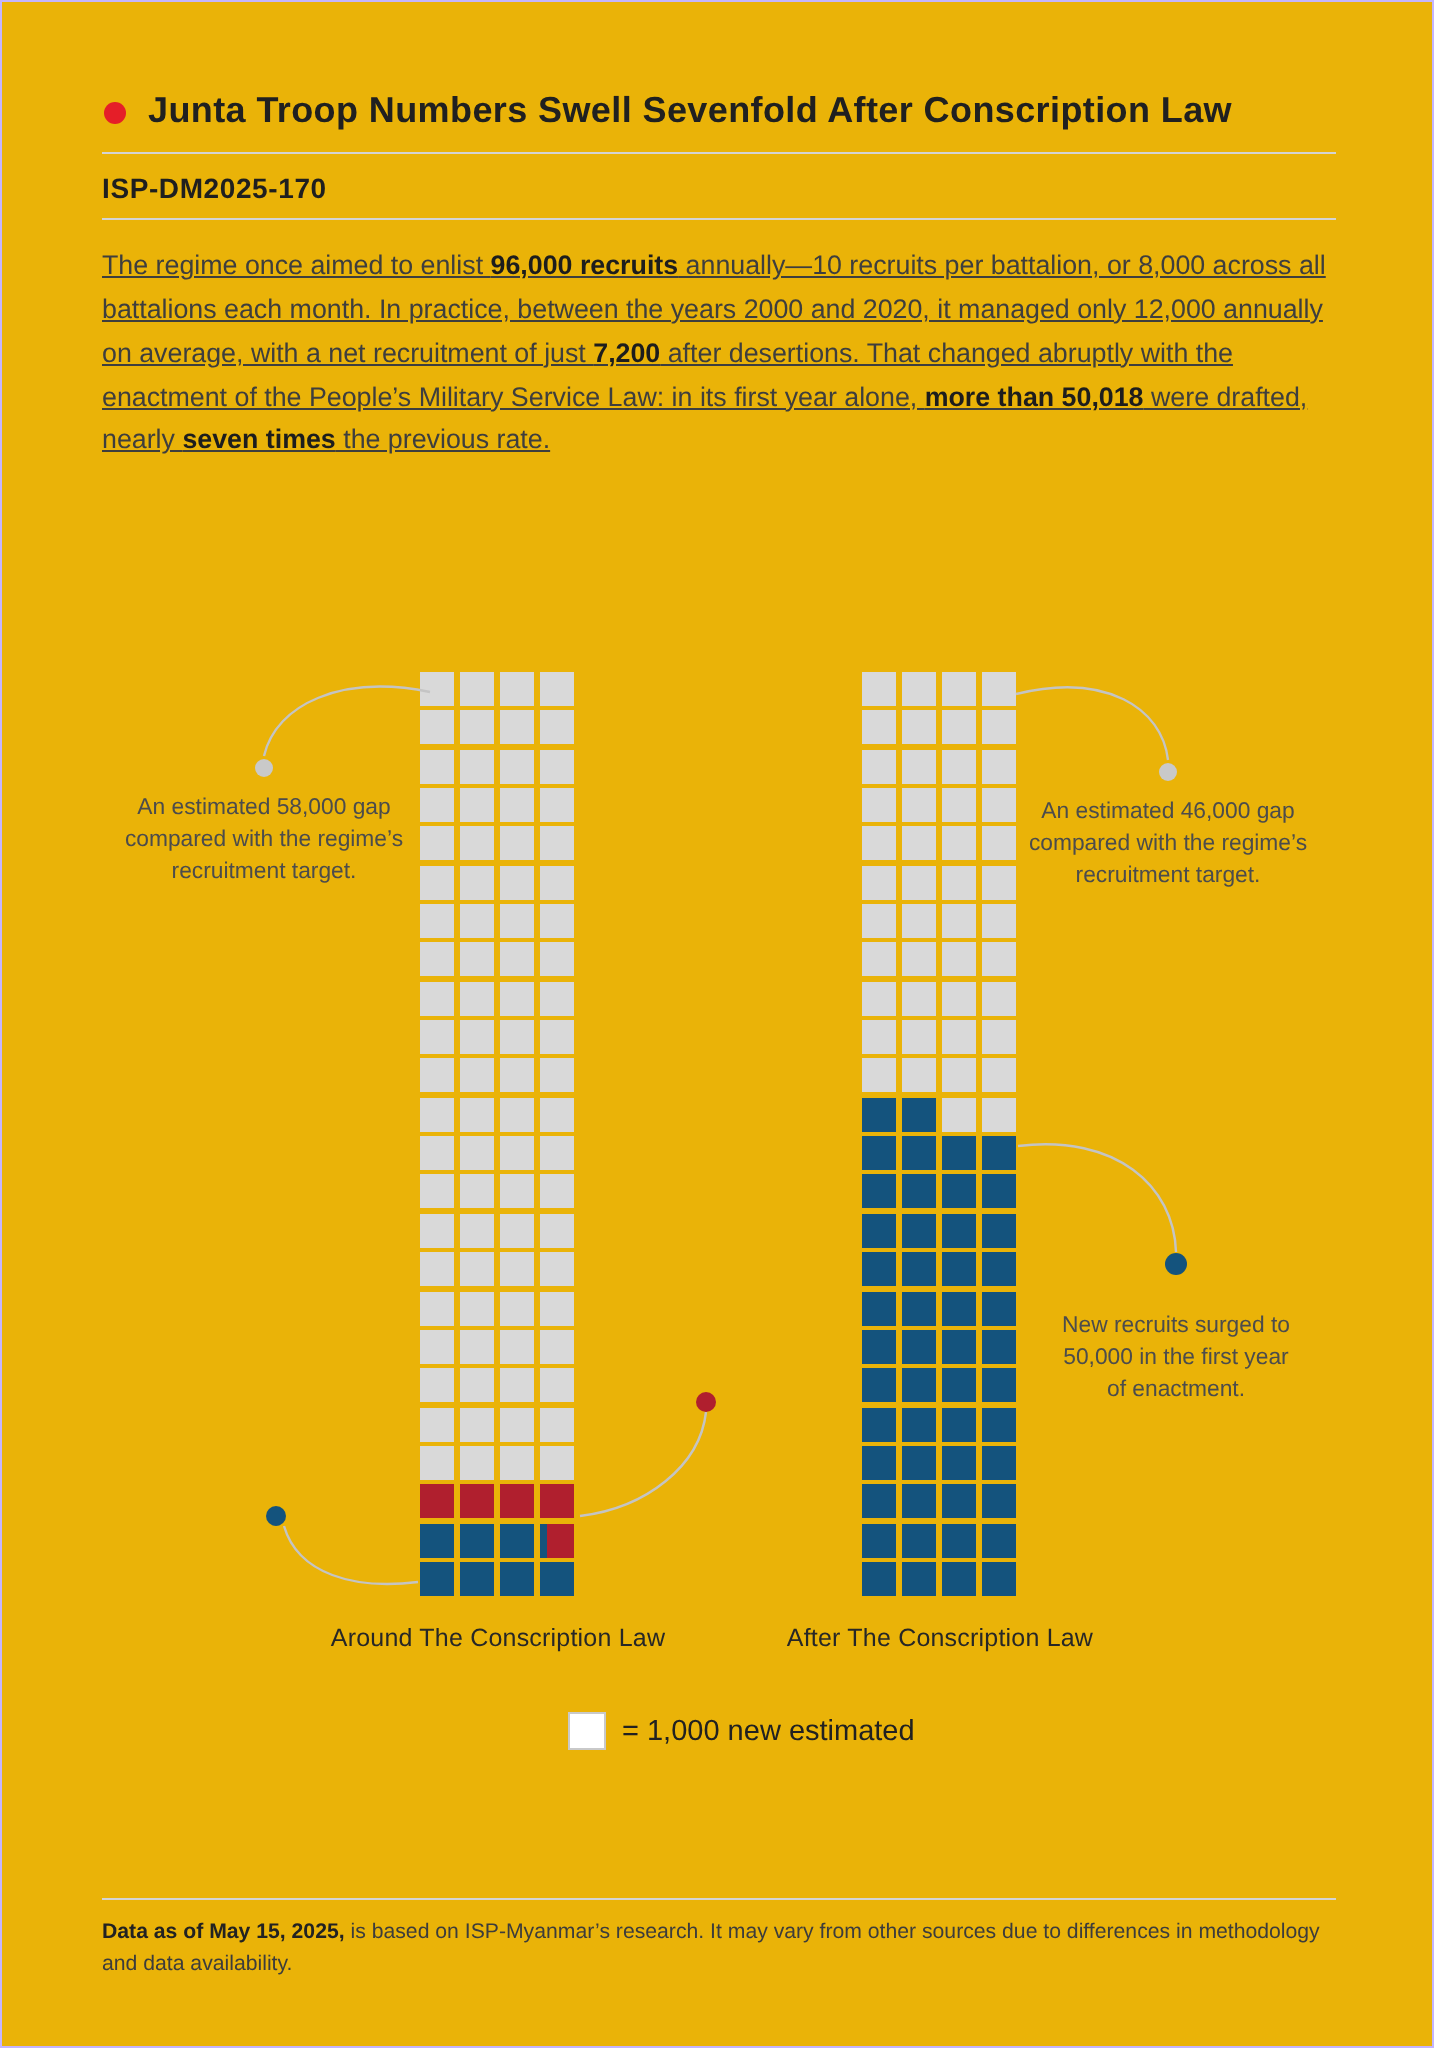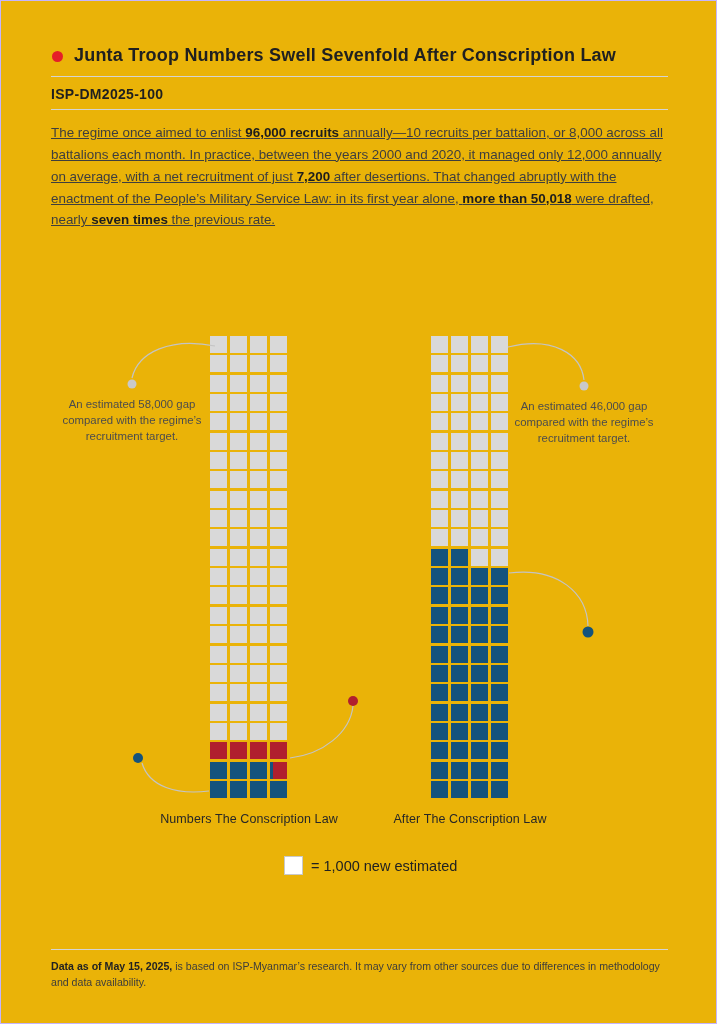--- a/index.html
+++ b/index.html
@@ -33,21 +33,21 @@
   .txt{z-index:10;}
 </style>
 </head>
 <body>
 
 <div class="page">
 
   <div class="abs bullet txt" style="left:51px;top:50px;"></div>
   <div class="abs title txt" style="left:73px;top:44px;">Junta Troop Numbers Swell Sevenfold After Conscription Law</div>
   <div class="abs rule" style="left:50px;top:75px;width:617px;"></div>
-  <div class="abs report-code txt" style="left:50px;top:85px;">ISP-DM2025-100</div>
+  <div class="abs report-code txt" style="left:50px;top:85px;">ISP-DM2025-170</div>
   <div class="abs rule" style="left:50px;top:108px;width:617px;"></div>
 
   <div class="abs intro txt" style="left:50px;top:121px;width:622px;"><span>The regime once aimed to enlist </span><b>96,000 recruits</b><span> annually—10 recruits per battalion, or 8,000 across all battalions each month. In practice, between the years 2000 and 2020, it managed only 12,000 annually on average, with a net recruitment of just </span><b>7,200</b><span> after desertions. That changed abruptly with the enactment of the People’s Military Service Law: in its first year alone, </span><b>more than 50,018</b><span> were drafted, nearly </span><b>seven times</b><span> the previous rate.</span></div>
 
   <div class="abs waffle" style="left:209px;top:335px;">
       <div class="cell" style="background: rgb(217, 217, 217);"></div>
       <div class="cell" style="background: rgb(217, 217, 217);"></div>
       <div class="cell" style="background: rgb(217, 217, 217);"></div>
       <div class="cell" style="background: rgb(217, 217, 217);"></div>
       <div class="cell" style="background: rgb(217, 217, 217);"></div>
@@ -254,22 +254,25 @@
     <circle cx="137" cy="757" r="5" fill="#14537d"></circle>
     <circle cx="587" cy="631" r="5.5" fill="#14537d"></circle>
   </svg>
 
   <div class="abs note txt" style="left:41px;top:395px;width:180px;">An estimated 58,000 gap
 compared with the regime’s
 recruitment target.</div>
   <div class="abs note txt" style="left:493px;top:397px;width:180px;">An estimated 46,000 gap
 compared with the regime’s
 recruitment target.</div>
-
-  <div class="abs chart-label txt" style="left:148px;top:811px;width:200px;">Numbers The Conscription Law</div>
+  <div class="abs note txt" style="left:497px;top:654px;width:180px;">New recruits surged to
+50,000 in the first year
+of enactment.</div>
+
+  <div class="abs chart-label txt" style="left:148px;top:811px;width:200px;">Around The Conscription Law</div>
   <div class="abs chart-label txt" style="left:369px;top:811px;width:200px;">After The Conscription Law</div>
 
   <div class="abs legend-swatch txt" style="left:283px;top:855px;"></div>
   <div class="abs legend-label txt" style="left:310px;top:857px;">= 1,000 new estimated</div>
 
   <div class="abs rule" style="left:50px;top:948px;width:617px;"></div>
   <div class="abs footer-text txt" style="left:50px;top:957px;width:622px;"><b>Data as of May 15, 2025,</b><span> is based on ISP-Myanmar’s research. It may vary from other sources due to differences in methodology and data availability.</span></div>
 
 </div>
 

